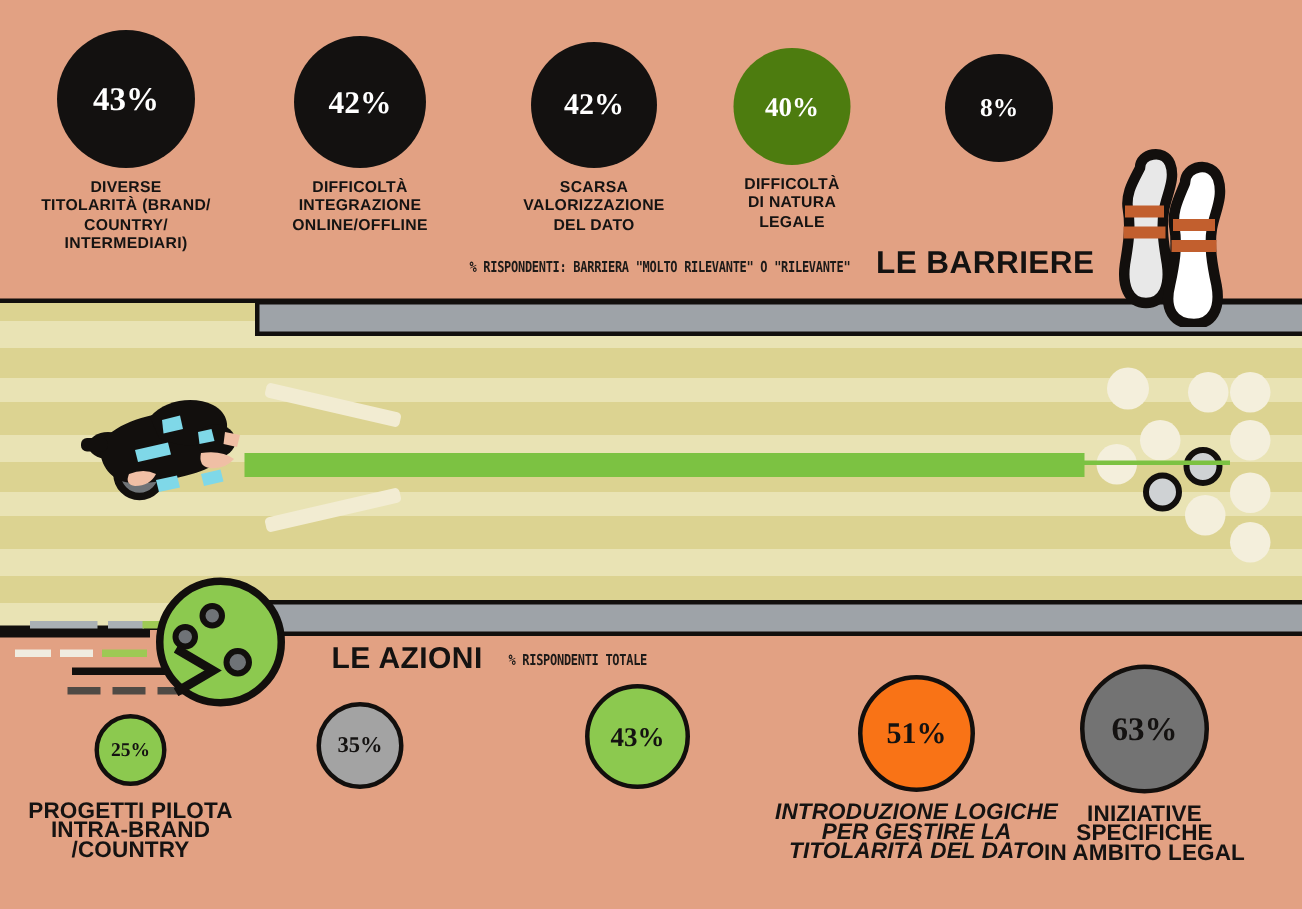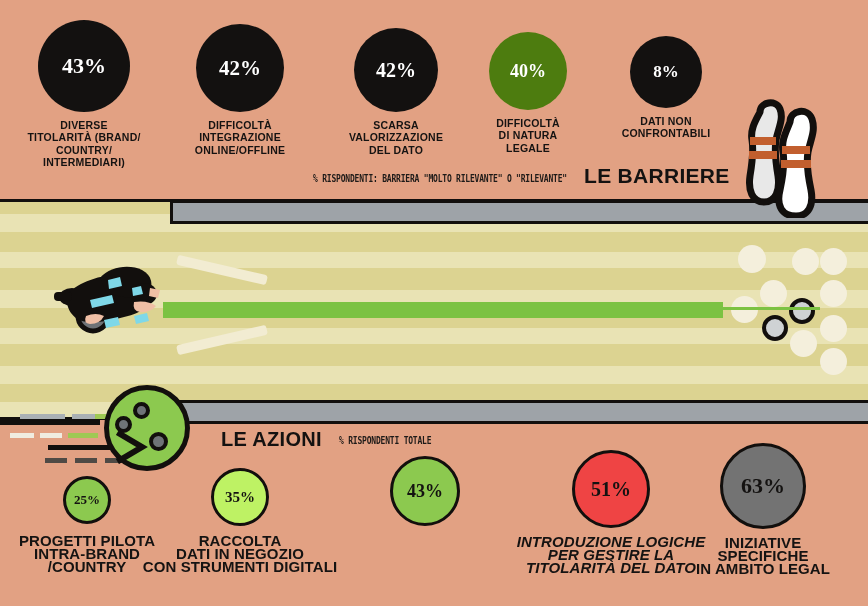--- a/index.html
+++ b/index.html
@@ -234,47 +234,42 @@
 DEL DATO</div>
       </div>
       <div class="barrier" style="left: 468px; top: 32px; width: 120px;">
         <div class="bubble-black" style="width: 78px; height: 78px; font-size: 18px; background: #4d7c0f;">40%</div>
         <div class="barrier-label">DIFFICOLTÀ
 DI NATURA
 LEGALE</div>
       </div>
       <div class="barrier" style="left: 601px; top: 36px; width: 130px;">
         <div class="bubble-black" style="width: 72px; height: 72px; font-size: 17px; background: rgb(19, 17, 16);">8%</div>
-        <div class="barrier-label">DATI NON
-CONFRONTABILI</div>
       </div>
     </div>
   <div class="note" id="barriers-note" style="left:313px;top:174px;">% RISPONDENTI: BARRIERA "MOLTO RILEVANTE" O "RILEVANTE"</div>
   <div class="section-title" style="left:221px;top:428px;font-size:20px;">LE AZIONI</div>
 
   <div class="section-title" id="barriers-title" style="left:584px;top:164px;">LE BARRIERE</div>
   <div class="note" style="left:339px;top:436px;">% RISPONDENTI TOTALE</div>
   <div class="actions" id="actions-row">
       <div class="action" style="left: 7px; top: 58px; width: 160px;">
         <div class="bubble-green" style="width: 48px; height: 48px; font-size: 13px; background: rgb(140, 201, 79);">25%</div>
         <div class="action-label" style="margin-top: 10px;">PROGETTI PILOTA
 INTRA-BRAND
 /COUNTRY</div>
       </div>
       <div class="action" style="left: 140px; top: 50px; width: 200px;">
-        <div class="bubble-green" style="width: 58px; height: 58px; font-size: 15px; background: #bef264;">35%</div>
-        <div class="action-label" style="margin-top: 8px;">RACCOLTA
-DATI IN NEGOZIO
-CON STRUMENTI DIGITALI</div>
+        <div class="bubble-green" style="width: 58px; height: 58px; font-size: 15px; background: #a3a3a3;">35%</div>
       </div>
       <div class="action" style="left: 315px; top: 38px; width: 220px;">
         <div class="bubble-green" style="width: 70px; height: 70px; font-size: 18px; background: rgb(140, 201, 79);">43%</div>
       </div>
       <div class="action" style="left: 511px; top: 32px; width: 200px;">
-        <div class="bubble-green" style="width: 78px; height: 78px; font-size: 20px; background: #ef4444;">51%</div>
+        <div class="bubble-green" style="width: 78px; height: 78px; font-size: 20px; background: #f97316;">51%</div>
         <div class="action-label" style="margin-top: 7px; font-style: italic;">INTRODUZIONE LOGICHE
 PER GESTIRE LA
 TITOLARITÀ DEL DATO</div>
       </div>
       <div class="action" style="left: 678px; top: 25px; width: 170px;">
         <div class="bubble-green" style="width: 86px; height: 86px; font-size: 22px; background: #737373; text-align: center;">63%</div>
         <div class="action-label" style="margin-top: 7px;">INIZIATIVE
 SPECIFICHE
 IN AMBITO LEGAL</div>
       </div>

